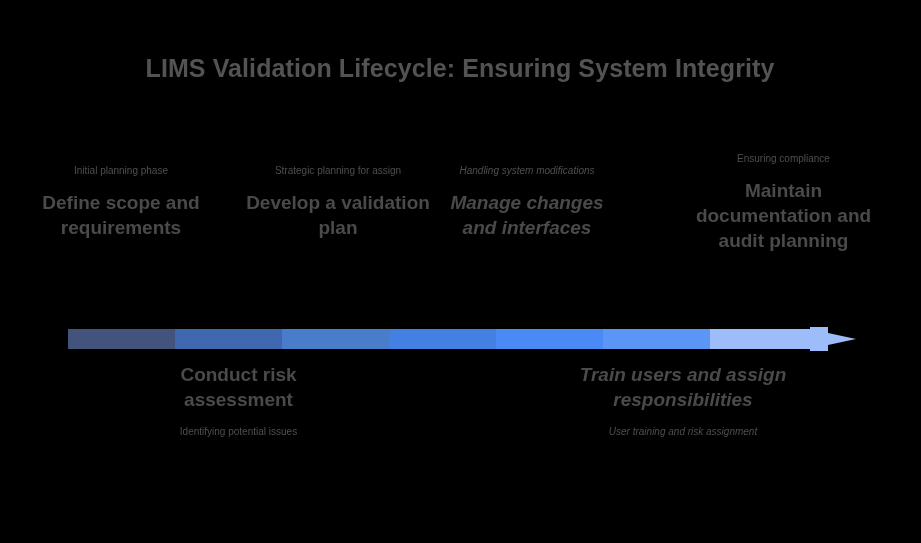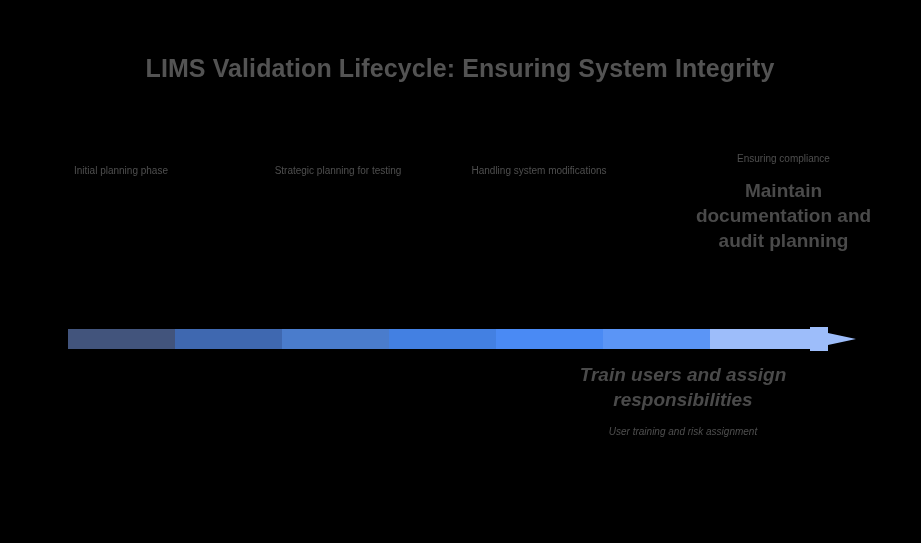--- a/index.html
+++ b/index.html
@@ -64,21 +64,21 @@
     color: #4a4a4a;
   }
   
   .stage.above .caption { margin-bottom: 12px; }
   
   .stage.below .headline { margin-bottom: 12px; }
 
   
   .stage-0 { left: 26px;  top: 164px; width: 190px; }
   .stage-1 { left: 243px; top: 164px; width: 190px; }
-  .stage-2 { left: 444px; top: 164px; width: 190px; }
+  .stage-2 { left: 432px; top: 164px; width: 190px; font-style: italic; }
   .stage-3 { left: 676px; top: 152px; width: 215px; }
 
   .stage-4 { left: 131px; top: 362px; width: 215px; }
   .stage-5 { left: 357px; top: 362px; width: 200px; }
   .stage-6 { left: 568px; top: 362px; width: 230px; font-style: italic; }
 </style>
 </head>
 <body>
 
 <div id="infographic">
@@ -95,35 +95,42 @@
         <rect x="428" y="2" width="107" height="20" fill="#4a8af4"></rect>
         <rect x="535" y="2" width="107" height="20" fill="#5b95f6"></rect>
         <rect x="642" y="2" width="100" height="20" fill="#9dbdfa"></rect>
       </g>
       <polygon points="742,0 742,24 760,24 760,18 788,12 760,6 760,0" fill="#9dbdfa"></polygon>
     </svg>
   </div>
 
   <div class="stage above stage-0">
     <div class="caption">Initial planning phase</div>
+    <div class="headline">Define scope and requirements</div>
   </div>
 
   <div class="stage above stage-1">
-    <div class="caption">Strategic planning for testing</div>
+    <div class="caption">Strategic planning for assign</div>
+    <div class="headline">Develop a validation plan</div>
   </div>
 
   <div class="stage above stage-2">
     <div class="caption">Handling system modifications</div>
+    <div class="headline">Manage changes and interfaces</div>
   </div>
 
   <div class="stage above stage-3">
     <div class="caption">Ensuring compliance</div>
     <div class="headline">Maintain documentation and audit planning</div>
   </div>
 
+  <div class="stage below stage-4">
+    <div class="headline">Conduct risk assessment</div>
+    <div class="caption">Identifying potential issues</div>
+  </div>
 
 
   <div class="stage below stage-6">
     <div class="headline">Train users and assign responsibilities</div>
     <div class="caption">User training and risk assignment</div>
   </div>
 
 </div>
 
 </body></html>

